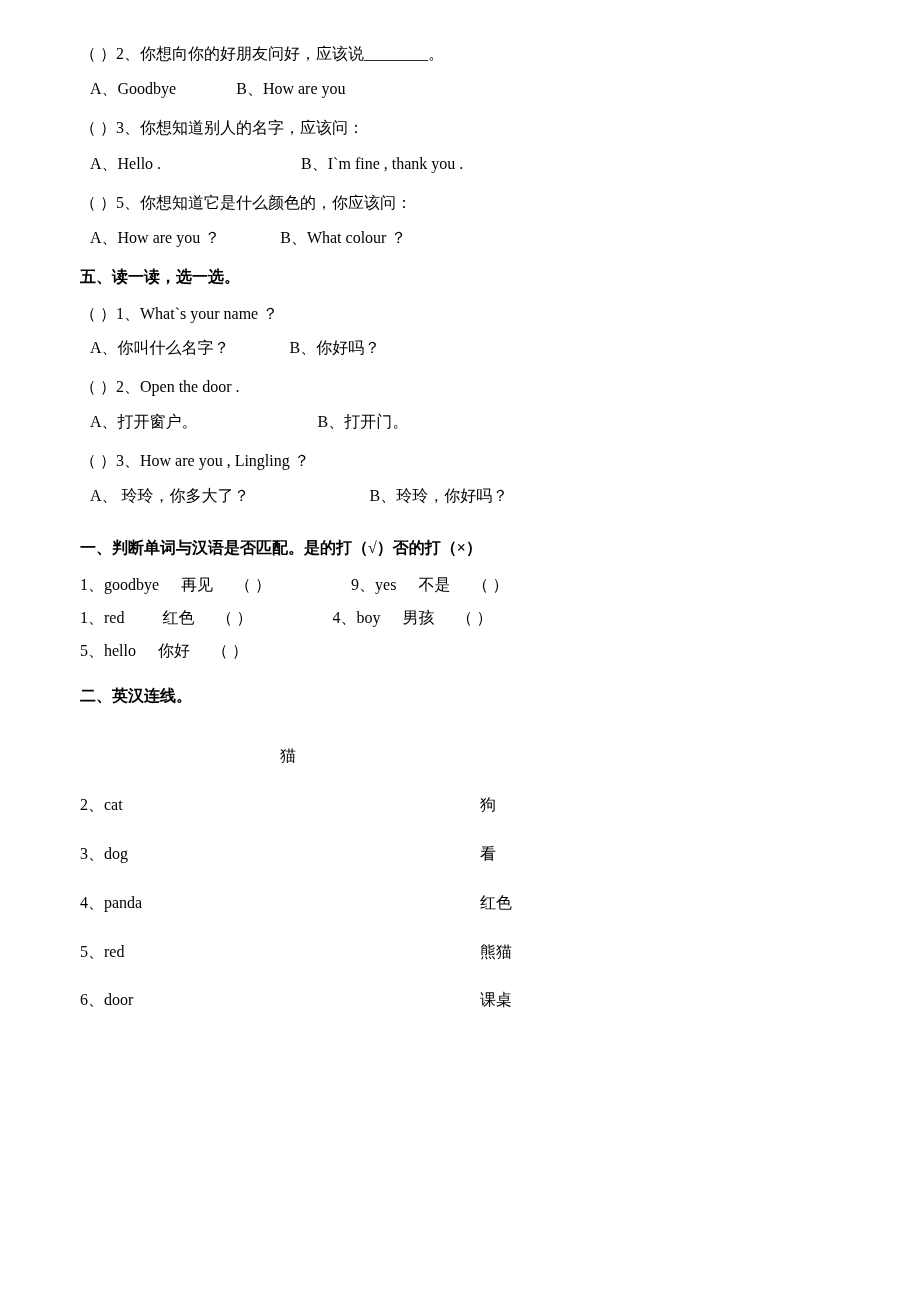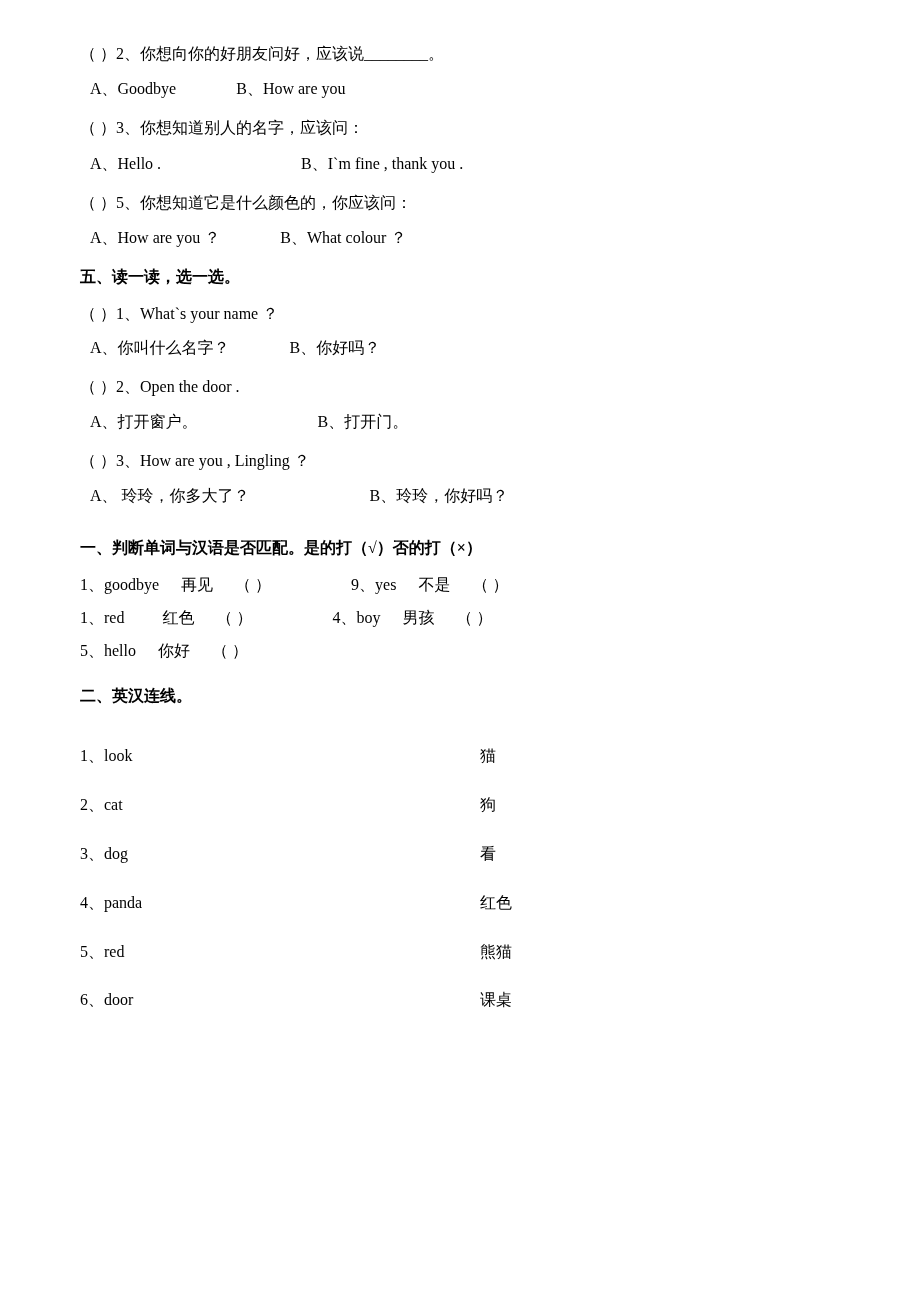--- a/index.html
+++ b/index.html
@@ -164,21 +164,20 @@
 </div>
 
 <div class="section" style="margin-top:16px;">
   <div class="section-title">二、英汉连线。</div>
 
   <div style="height:16px;"></div>
 
   <div style="display:flex; flex-direction:column; gap:16px; margin-top:8px;">
 
     <div class="matching-row">
-      <span class="match-left">1、look</span>
       <span class="match-right">猫</span>
     </div>
 
     <div class="matching-row">
       <span class="match-left">2、cat</span>
       <span class="match-right">狗</span>
     </div>
 
     <div class="matching-row">
       <span class="match-left">3、dog</span>

